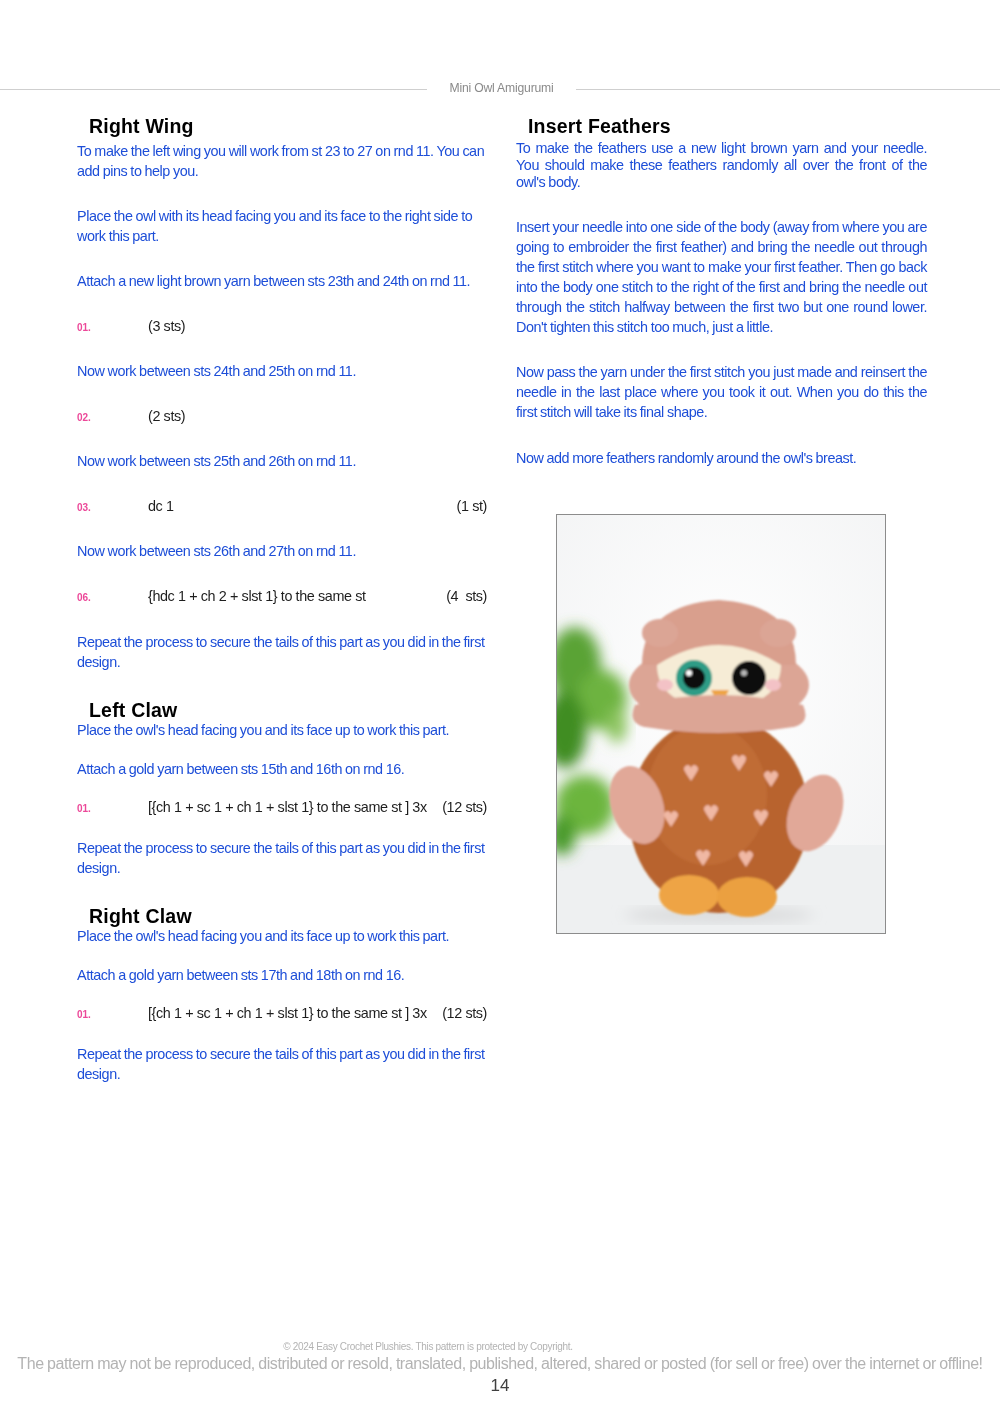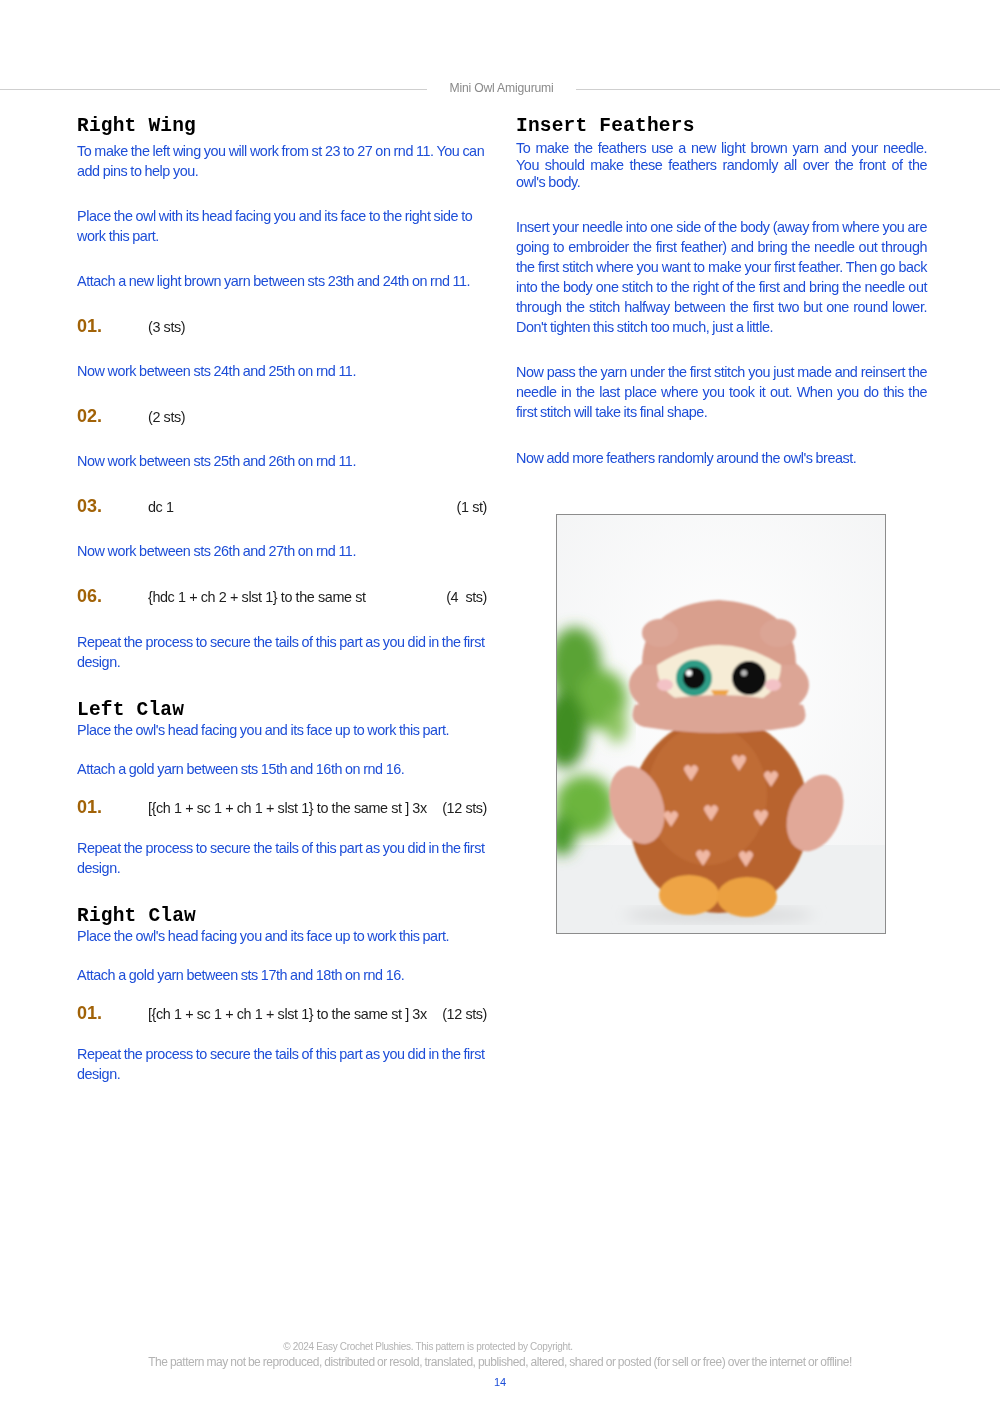--- a/index.html
+++ b/index.html
@@ -9,38 +9,38 @@
     .header { position: absolute; top: 44px; left: 0; width: 990px; height: 22px; margin-top: 34px; }
     .header .rule { position: absolute; top: 11px; height: 1px; background: #cfcfcf; }
     .header .rule.left { left: 0; width: 427px; }
     .header .rule.right { left: 576px; width: 424px; }
     .header .title { position: absolute; left: 427px; width: 149px; top: 2px; text-align: center; font-size: 13.5px; color: #8a8a8a; letter-spacing: -0.2px; transform: scaleX(0.9); }
 
     .col { position: absolute; top: 114px; }
     .col.left { left: 77px; width: 410px; }
     .col.right { left: 516px; width: 411px; }
 
-    h2 { font-family: Liberation Mono, monospace; font-weight: bold; font-size: 19.5px; line-height: 24px; color: #000; letter-spacing: 0.2px; }
+    h2 { font-family: Liberation Sans, sans-serif; font-weight: bold; font-size: 19.5px; line-height: 24px; color: #000; letter-spacing: 0.2px; margin-left: 12px; }
 
     p.text { font-size: 14.4px; line-height: 20px; letter-spacing: -0.45px; word-spacing: -0.5px; color: #1d4ed8; }
     p.justify { text-align: justify; }
 
     .row { display: flex; align-items: baseline; font-size: 14.4px; line-height: 20px; letter-spacing: -0.4px; color: #1e1e1e; }
-    .row .num { font-family: "Liberation Sans", sans-serif; font-weight: bold; width: 71px; letter-spacing: 0; font-size: 18px; color: #a16207; }
+    .row .num { font-family: "Liberation Sans", sans-serif; font-weight: bold; width: 71px; letter-spacing: 0; font-size: 10px; color: #ec4899; }
     .row .instr { flex: 1; }
     .row .count { text-align: left; white-space: nowrap; }
 
     .abs { position: absolute; left: 0; right: 0; }
 
     .photo { position: absolute; left: 556px; top: 514px; width: 330px; height: 420px; border: 1.5px solid #8c8c8c; background: #fbfbfb; overflow: hidden; }
 
     .footer { position: absolute; left: 0; width: 1000px; text-align: center; color: #b3b3b3; }
     .footer .l1 { position: absolute; top: 1341px; left: 0; width: 856px; font-size: 10px; letter-spacing: -0.3px; }
-    .footer .l2 { position: absolute; top: 1355px; left: 0; width: 1000px; font-size: 12px; letter-spacing: -0.45px; word-spacing: -0.5px; }
-    .footer .page { position: absolute; top: 1376px; left: 0; width: 1000px; font-size: 11px; color: #1d4ed8; }
+    .footer .l2 { position: absolute; top: 1355px; left: 0; width: 1000px; font-size: 16px; letter-spacing: -0.45px; word-spacing: -0.5px; }
+    .footer .page { position: absolute; top: 1376px; left: 0; width: 1000px; font-size: 17px; color: #404040; }
   </style>
 </head>
 <body>
 
 <div class="header">
   <div class="rule left"></div>
   <div class="title">Mini Owl Amigurumi</div>
   <div class="rule right"></div>
 </div>
 

